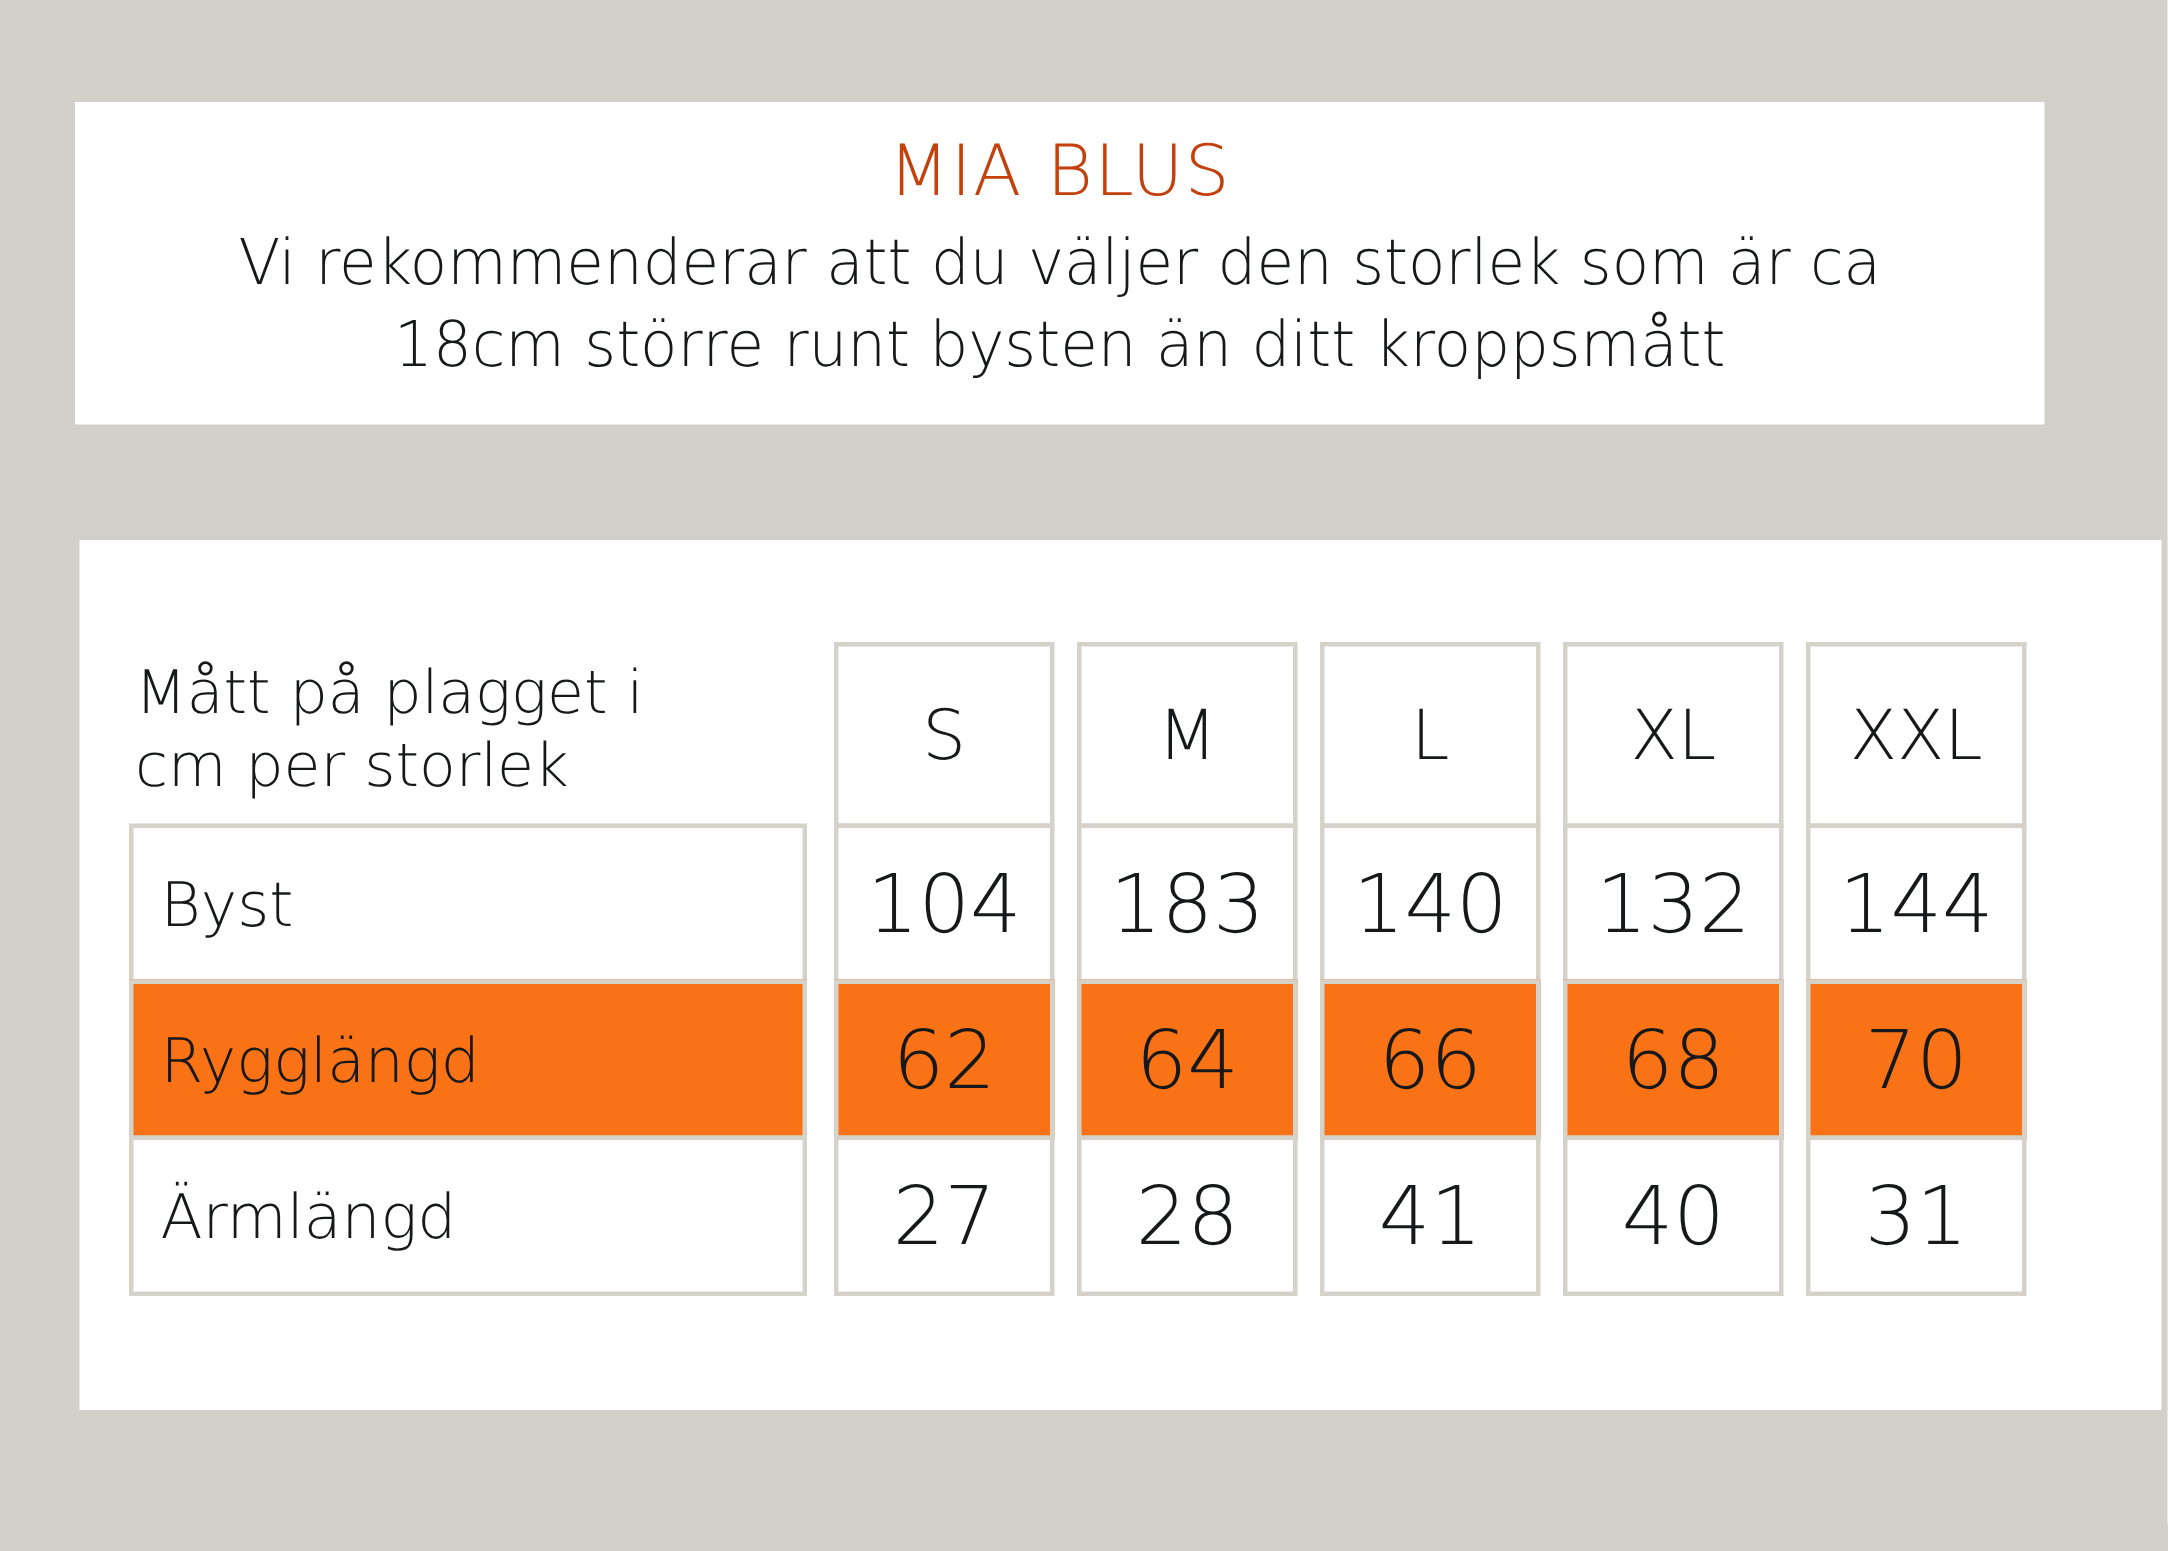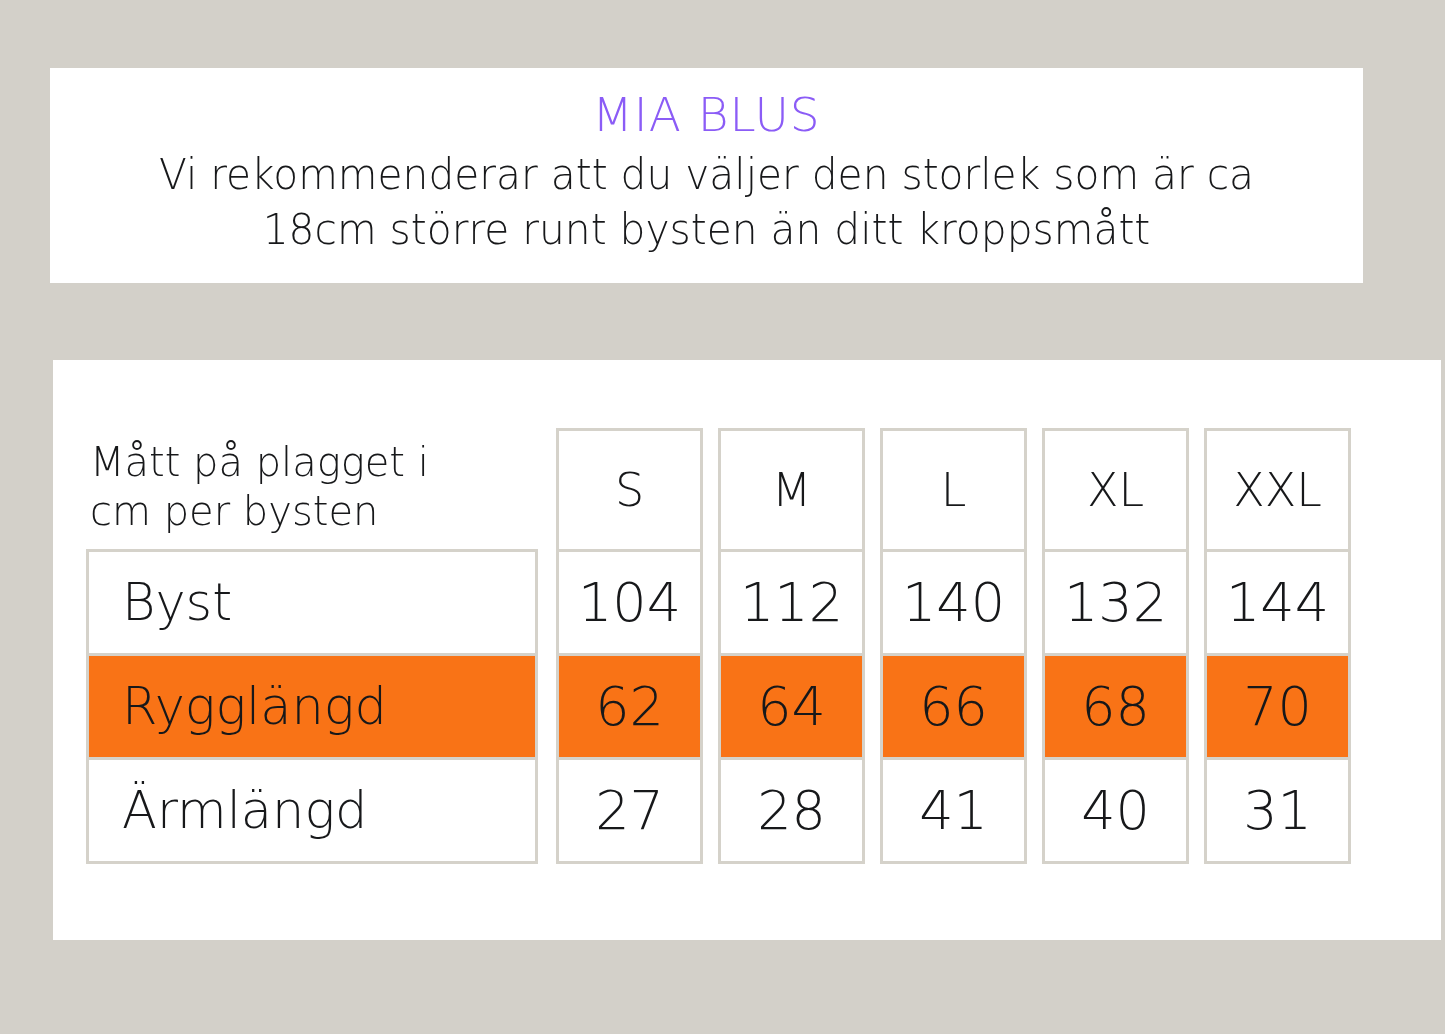--- a/index.html
+++ b/index.html
@@ -31,21 +31,21 @@
     justify-content: flex-start;
     padding-top: 20px;
   }
 
   #garment-title {
     font-size: 47px;
     font-weight: 300;
     letter-spacing: 1px;
     line-height: 1.15;
     text-align: center;
-    color: #8b5cf6;
+    color: #c2410c;
     white-space: nowrap;
   }
 
   #recommendation-text {
     margin-top: 6px;
     font-size: 42px;
     font-weight: 300;
     line-height: 1.30;
     text-align: center;
     color: #17181a;
@@ -126,22 +126,22 @@
     justify-content: center;
     font-size: 46px;
   }
 
   
   .label-col .cell.data {
     height: 107px;
     border: 3px solid #d5d2ca;
     border-top-width: 3px;
     margin-top: -3px;
-    padding-left: 33px;
-    font-size: 51px;
+    padding-left: 18px;
+    font-size: 41px;
   }
   .size-col .cell.data {
     height: 107px;
     border: 3px solid #d5d2ca;
     margin-top: -3px;
     justify-content: center;
     font-size: 54px;
   }
 
   
@@ -160,40 +160,40 @@
   </div>
 </div>
 
 <div id="table-panel">
   <div id="size-table">
 
     <div class="label-col">
       <div class="cell head">
         <span>
           <span>Mått på plagget i</span><br>
-          <span>cm per bysten</span>
+          <span>cm per storlek</span>
         </span>
       </div>
       <div class="cell data">Byst</div>
       <div class="cell data shaded">Rygglängd</div>
       <div class="cell data">Ärmlängd</div>
     </div>
 
     <div class="size-cols">
 
       <div class="size-col">
         <div class="cell head">S</div>
         <div class="cell data">104</div>
         <div class="cell data shaded">62</div>
         <div class="cell data">27</div>
       </div>
 
       <div class="size-col">
         <div class="cell head">M</div>
-        <div class="cell data">112</div>
+        <div class="cell data">183</div>
         <div class="cell data shaded">64</div>
         <div class="cell data">28</div>
       </div>
 
       <div class="size-col">
         <div class="cell head">L</div>
         <div class="cell data">140</div>
         <div class="cell data shaded">66</div>
         <div class="cell data">41</div>
       </div>

